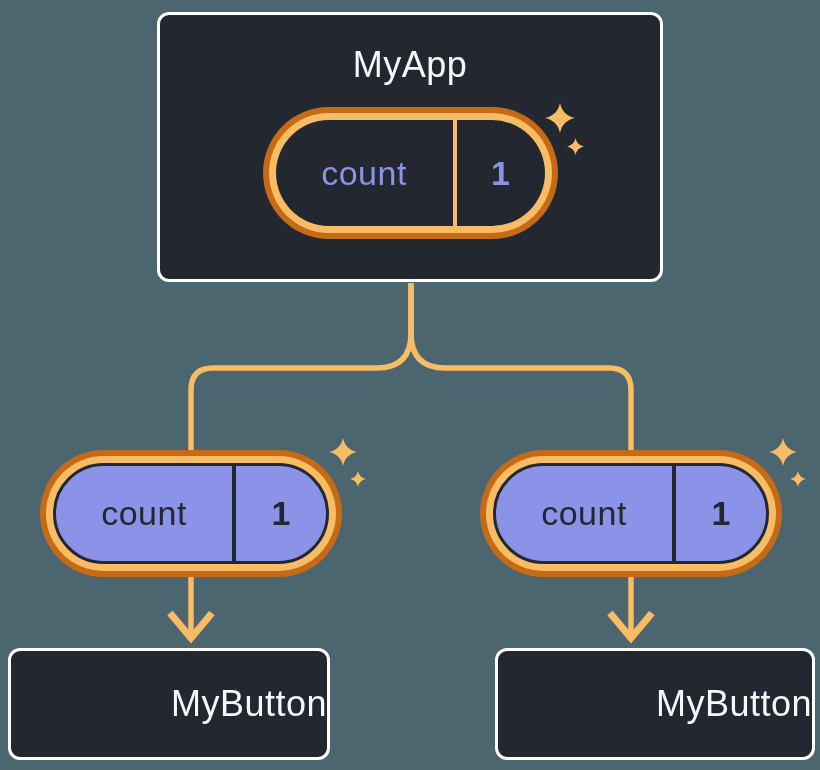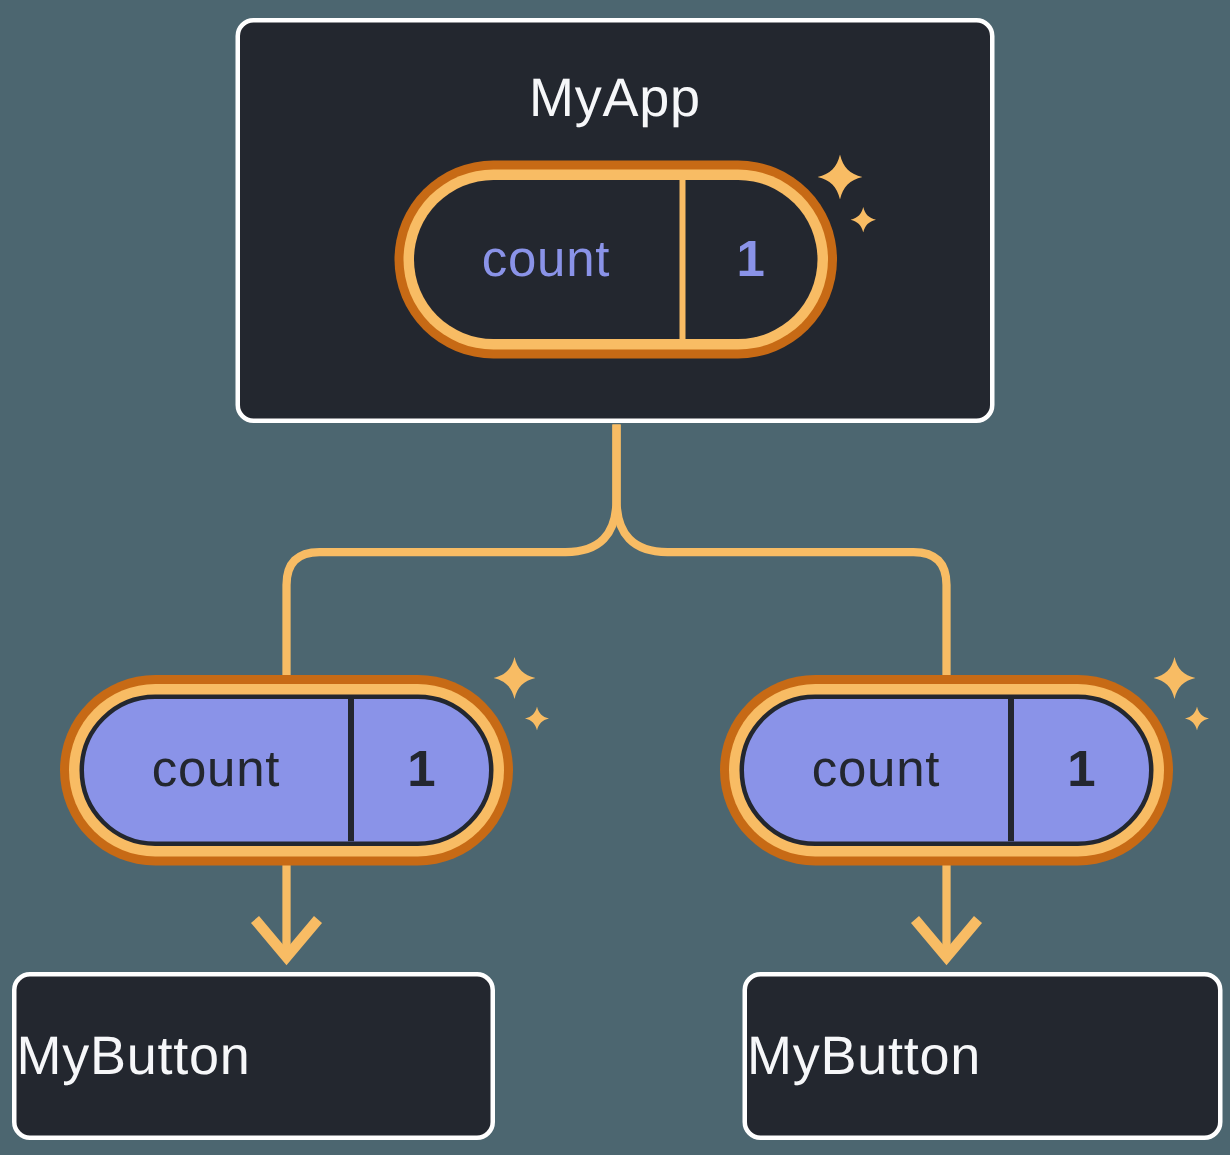--- a/index.html
+++ b/index.html
@@ -40,21 +40,21 @@
     left: 157px; top: 12px;
     width: 506px; height: 270px;
     display: flex;
     flex-direction: column;
     align-items: center;
   }
   #app-card .node-title { margin-top: 29px; }
   .button-card {
     display: flex;
     align-items: center;
-    justify-content: flex-start;
+    justify-content: flex-end;
   }
   #button-card-left  { left: 8px;   top: 648px; width: 322px; height: 112px; }
   #button-card-right { left: 495px; top: 648px; width: 320px; height: 112px; }
 
   
   .pill-outer {
     border-radius: 999px;
     background: #C76A15;
     padding: 6px;
     box-sizing: border-box;

